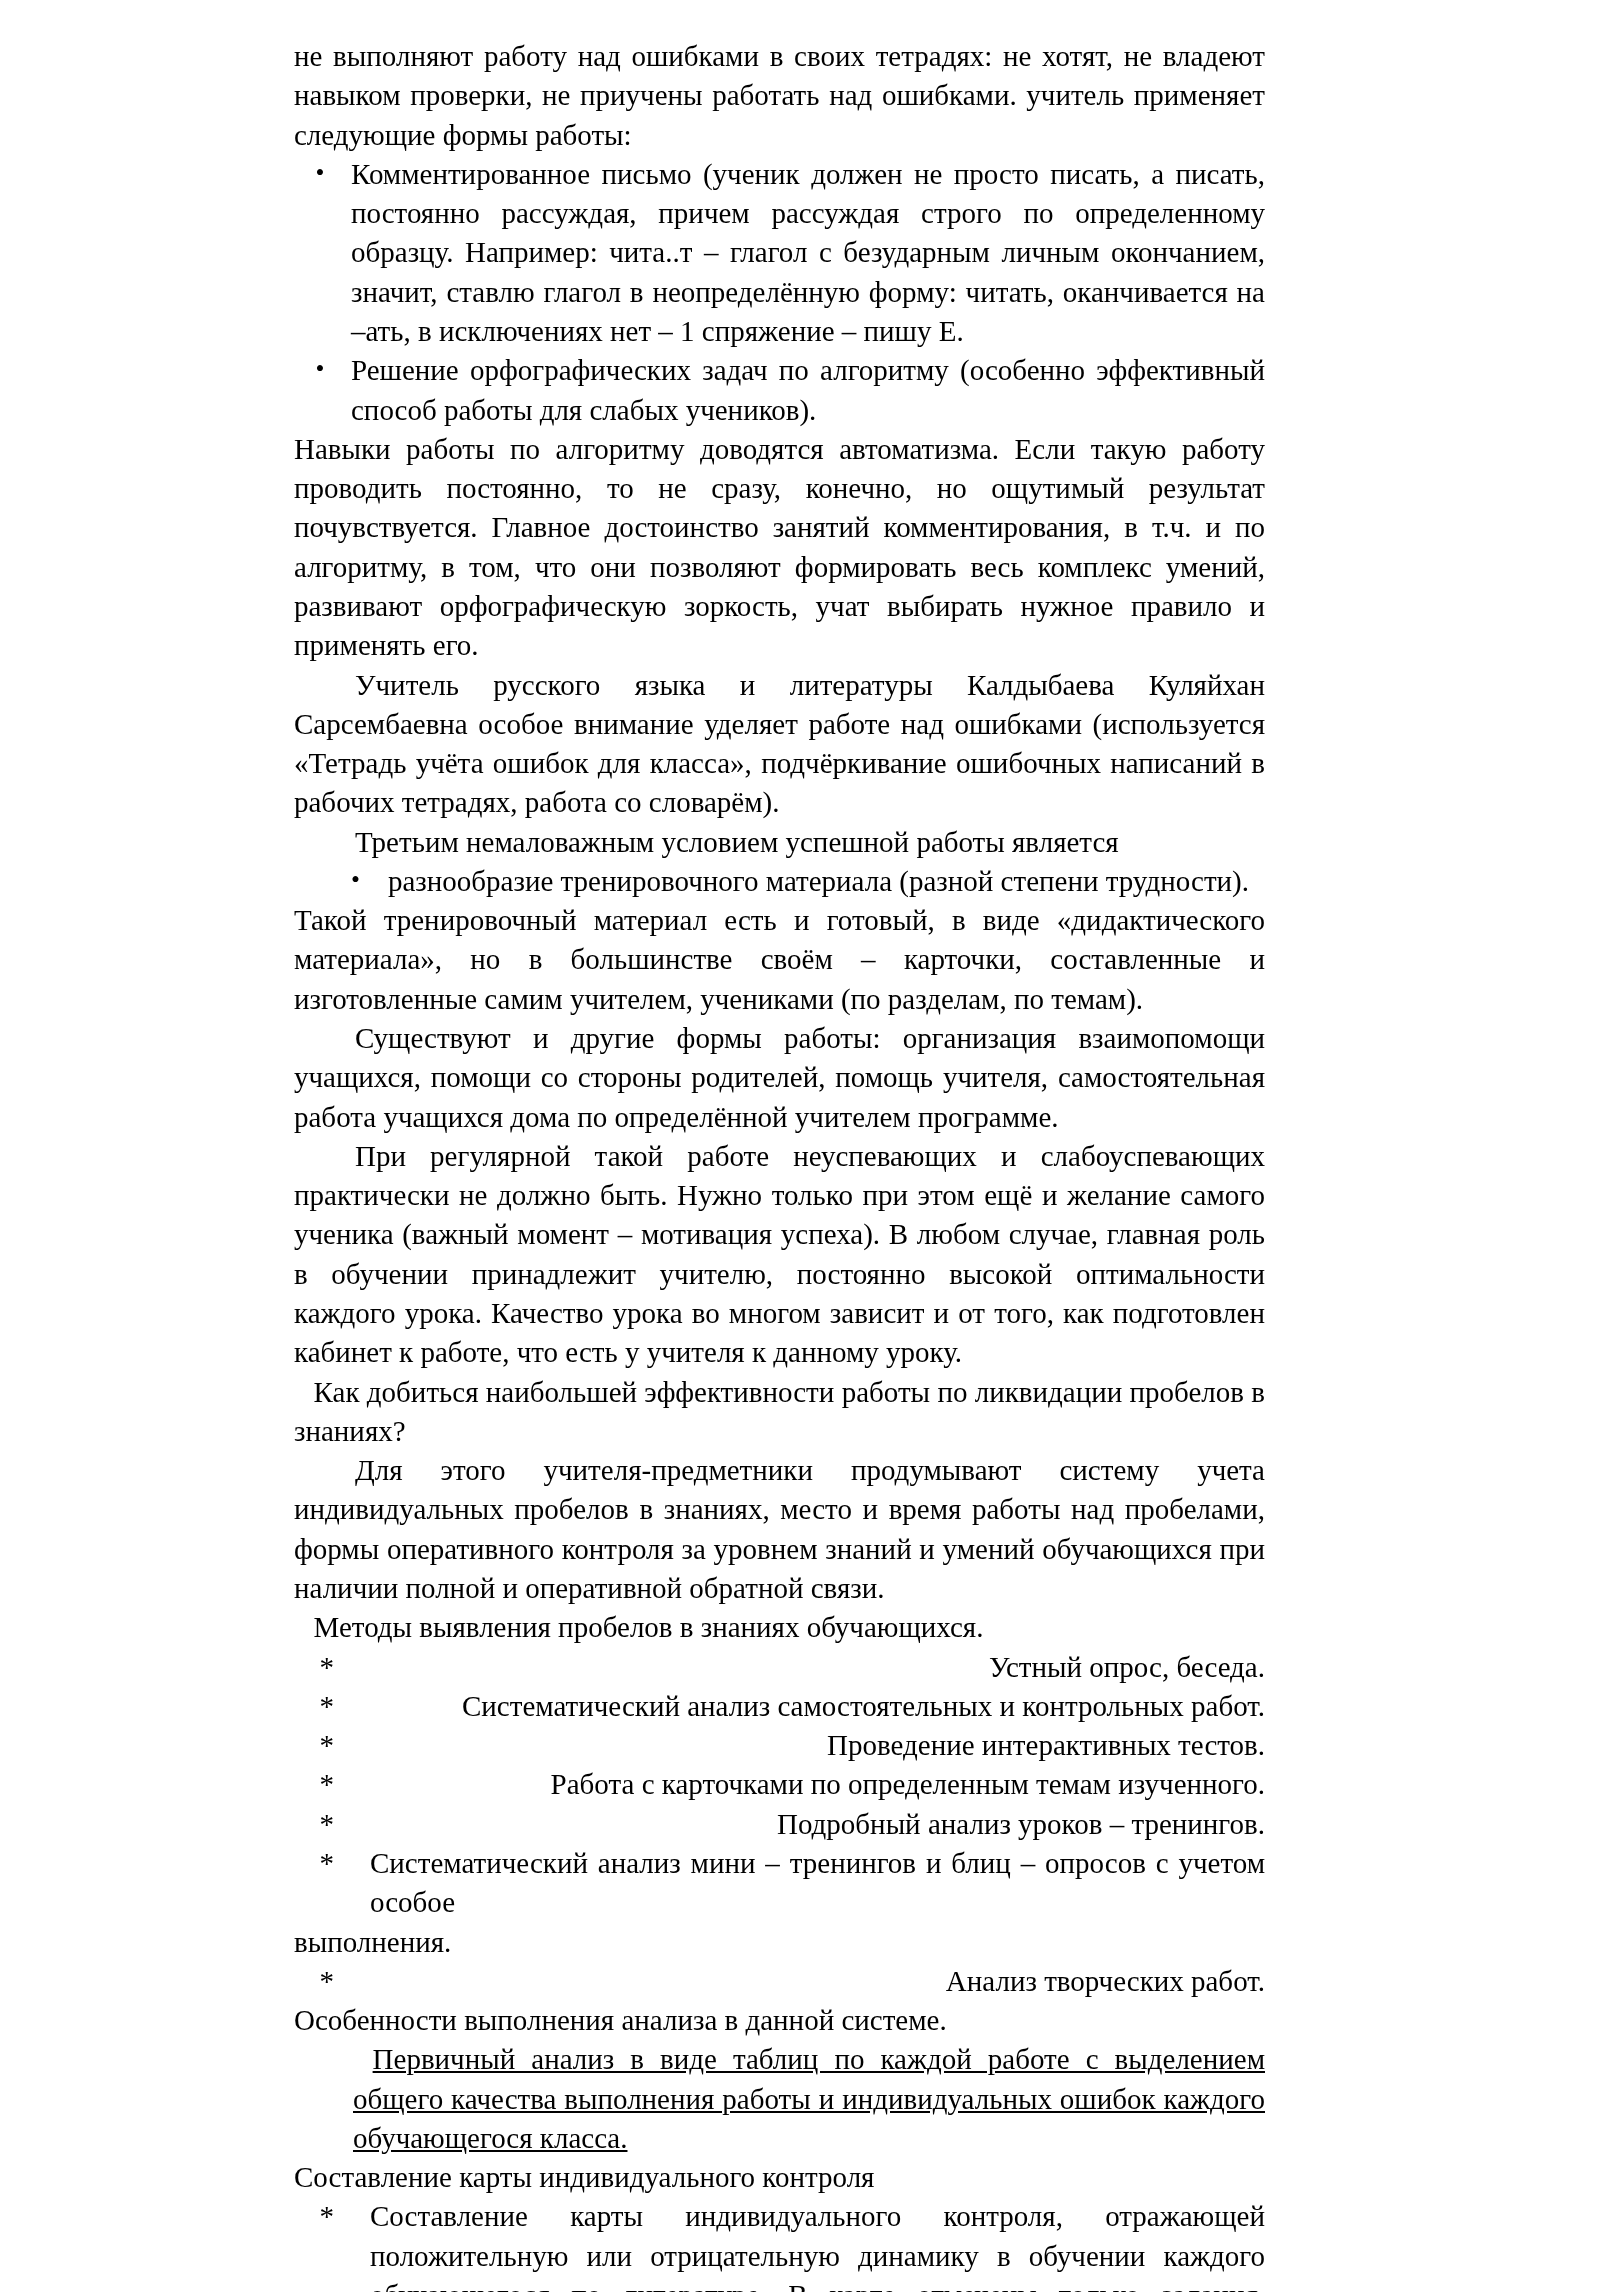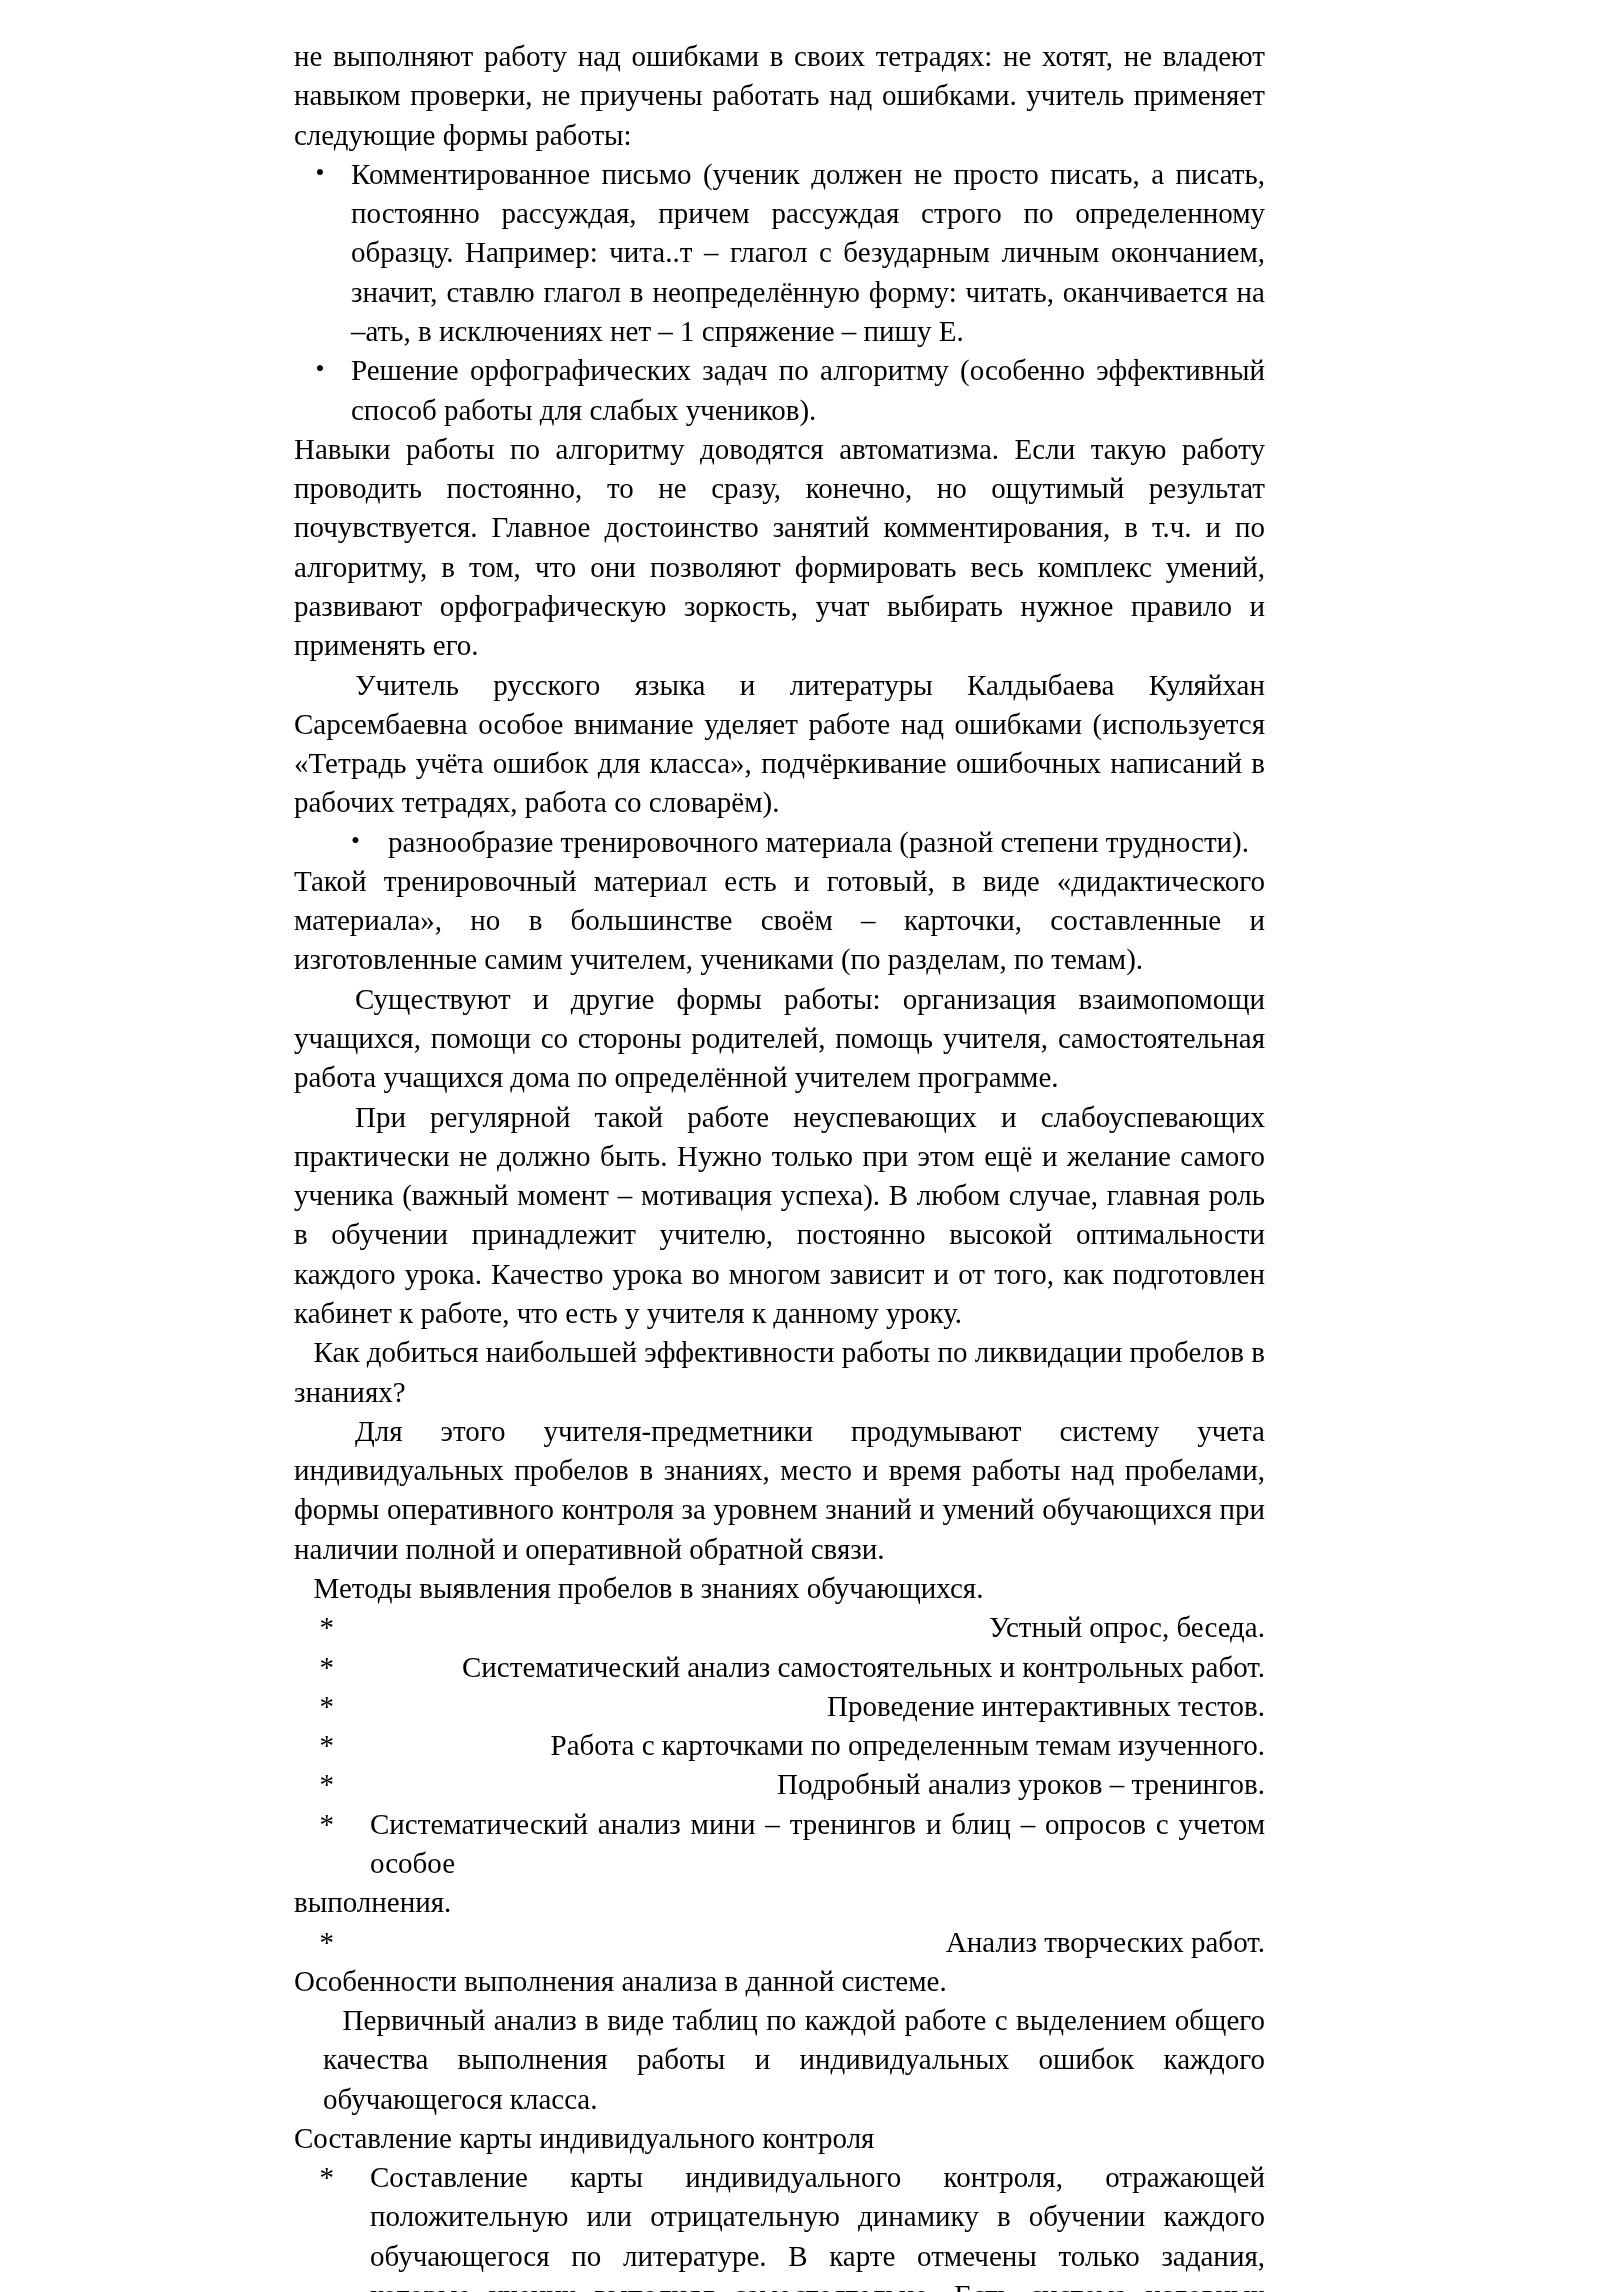--- a/index.html
+++ b/index.html
@@ -72,22 +72,23 @@
     width: 76px;
     box-sizing: border-box;
     padding-left: 25.5px;
     text-align: left;
   }
   .star-text {
     flex: 1 1 auto;
     text-align: right;
   }
   .block-indent {
-    margin-left: 29px;
+    margin-left: 59px;
     text-align: justify;
+    text-decoration: underline;
   }
   .tight {
     text-align: justify;
   }
   .lastline-left {
     text-align: left;
   }
 </style>
 </head>
 <body>
@@ -104,20 +105,21 @@
 
     <div class="bullet-row">
       <span class="bullet-mark">•</span>
       <span class="bullet-text">Решение орфографических задач по алгоритму (особенно эффективный способ работы для слабых учеников).</span>
     </div>
 
     <p class="para noindent">Навыки работы по алгоритму доводятся автоматизма. Если такую работу проводить постоянно, то не сразу, конечно, но ощутимый результат почувствуется. Главное достоинство занятий комментирования, в т.ч. и по алгоритму,  в том, что они позволяют формировать весь комплекс умений, развивают орфографическую зоркость, учат выбирать нужное правило и применять его.</p>
 
     <p class="para indent">Учитель русского языка и литературы Калдыбаева Куляйхан Сарсембаевна особое внимание уделяет работе над ошибками (используется «Тетрадь учёта ошибок для класса», подчёркивание ошибочных написаний в рабочих тетрадях, работа со словарём).</p>
 
+    <p class="para indent lastline-left">Третьим немаловажным условием успешной работы является</p>
 
     <div class="bullet-row">
       <span class="bullet-mark inner">•</span>
       <span class="bullet-text lastline-left">разнообразие тренировочного материала (разной степени трудности).</span>
     </div>
 
     <p class="para noindent">Такой тренировочный материал есть и готовый, в виде «дидактического материала», но в большинстве своём – карточки, составленные и изготовленные самим учителем, учениками (по разделам, по темам).</p>
 
     <p class="para indent">Существуют и другие формы работы: организация взаимопомощи учащихся, помощи со стороны родителей, помощь учителя, самостоятельная работа учащихся дома по определённой учителем программе.</p>
 

